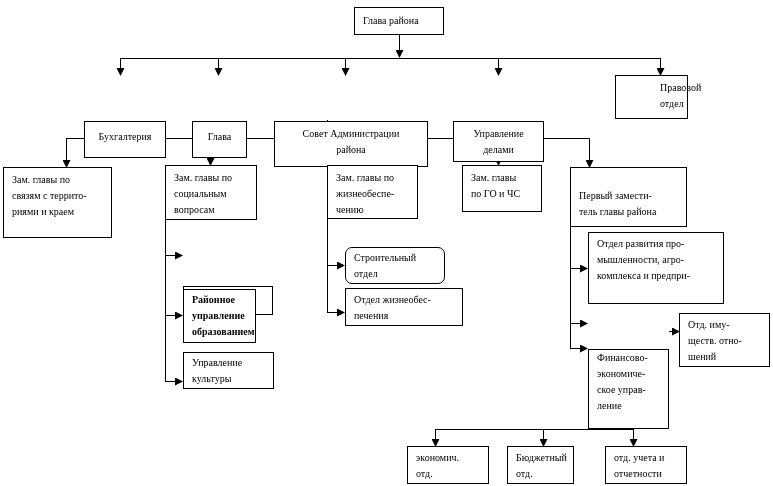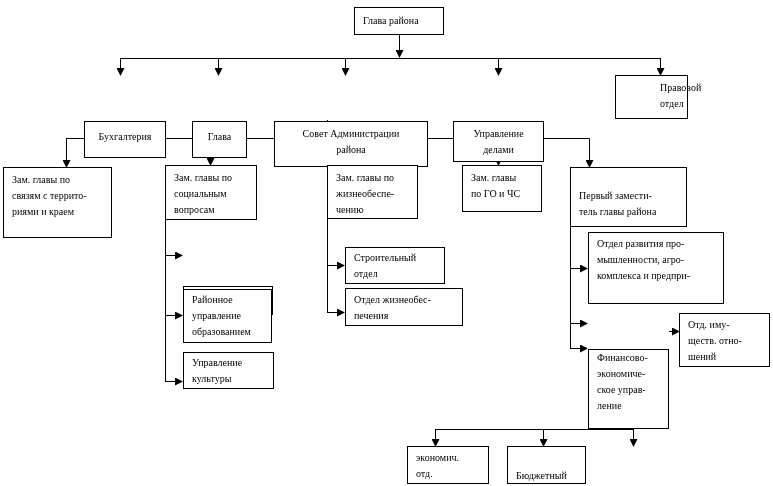--- a/index.html
+++ b/index.html
@@ -105,31 +105,31 @@
     <span>по ГО и ЧС</span>
   </div>
   <div class="box" style="left:570px;top:167px;width:117px;height:60px;padding-top:20px;">
     <span>Первый замести-</span>
     <span>тель главы района</span>
   </div>
 
   <div class="box" style="left:183px;top:242px;width:90px;height:29px;padding-top:5px;margin-top:44px;">
     <span>Отдел спорта</span>
   </div>
-  <div class="box" style="left:183px;top:289px;width:89px;height:54px;padding-top:2px;">
+  <div class="box" style="left:183px;top:289px;width:73px;height:54px;padding-top:2px;font-weight:bold;">
     <span>Районное</span>
     <span>управление</span>
     <span>образованием</span>
   </div>
   <div class="box" style="left:183px;top:352px;width:91px;height:37px;padding-top:2px;">
     <span>Управление</span>
     <span>культуры</span>
   </div>
 
-  <div class="box" style="left:345px;top:247px;width:100px;height:37px;padding-top:2px;">
+  <div class="box" style="left:345px;top:247px;width:100px;height:37px;padding-top:2px;border-radius:7px;">
     <span>Строительный</span>
     <span>отдел</span>
   </div>
   <div class="box" style="left:345px;top:288px;width:118px;height:38px;padding-top:3px;">
     <span>Отдел жизнеобес-</span>
     <span>печения</span>
   </div>
 
   <div class="box" style="left:588px;top:232px;width:136px;height:72px;padding-top:3px;">
     <span>Отдел развития про-</span>
@@ -148,17 +148,21 @@
     <span>Финансово-</span>
     <span>экономиче-</span>
     <span>ское управ-</span>
     <span>ление</span>
   </div>
 
   <div class="box" style="left:407px;top:446px;width:82px;height:38px;padding-top:3px;">
     <span>экономич.</span>
     <span>отд.</span>
   </div>
-  <div class="box" style="left:507px;top:446px;width:79px;height:38px;padding-top:21px;">
+  <div class="box" style="left:507px;top:446px;width:67px;height:38px;padding-top:3px;">
     <span>Бюджетный</span>
     <span>отд.</span>
+  </div>
+  <div class="box" style="left:605px;top:446px;width:82px;height:38px;padding-top:3px;">
+    <span>отд. учета и</span>
+    <span>отчетности</span>
   </div>
 </div>
 
 </body></html>

